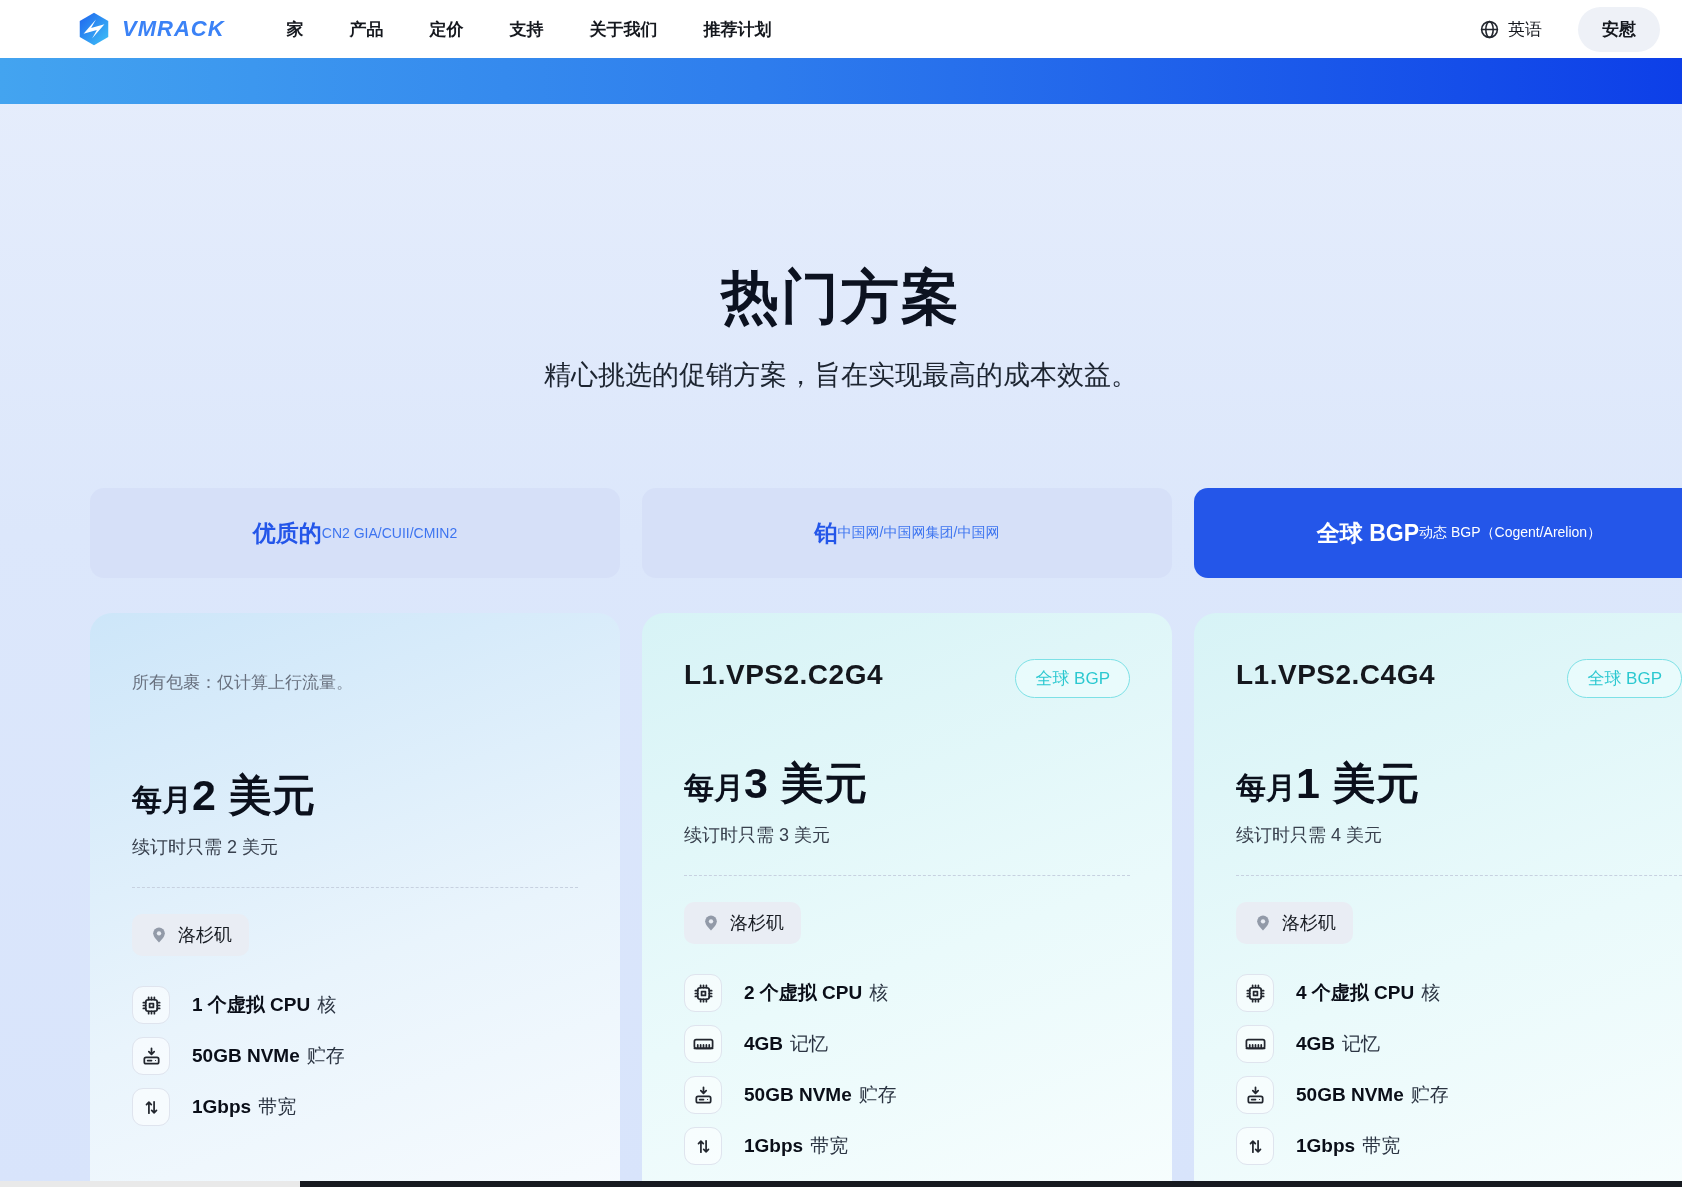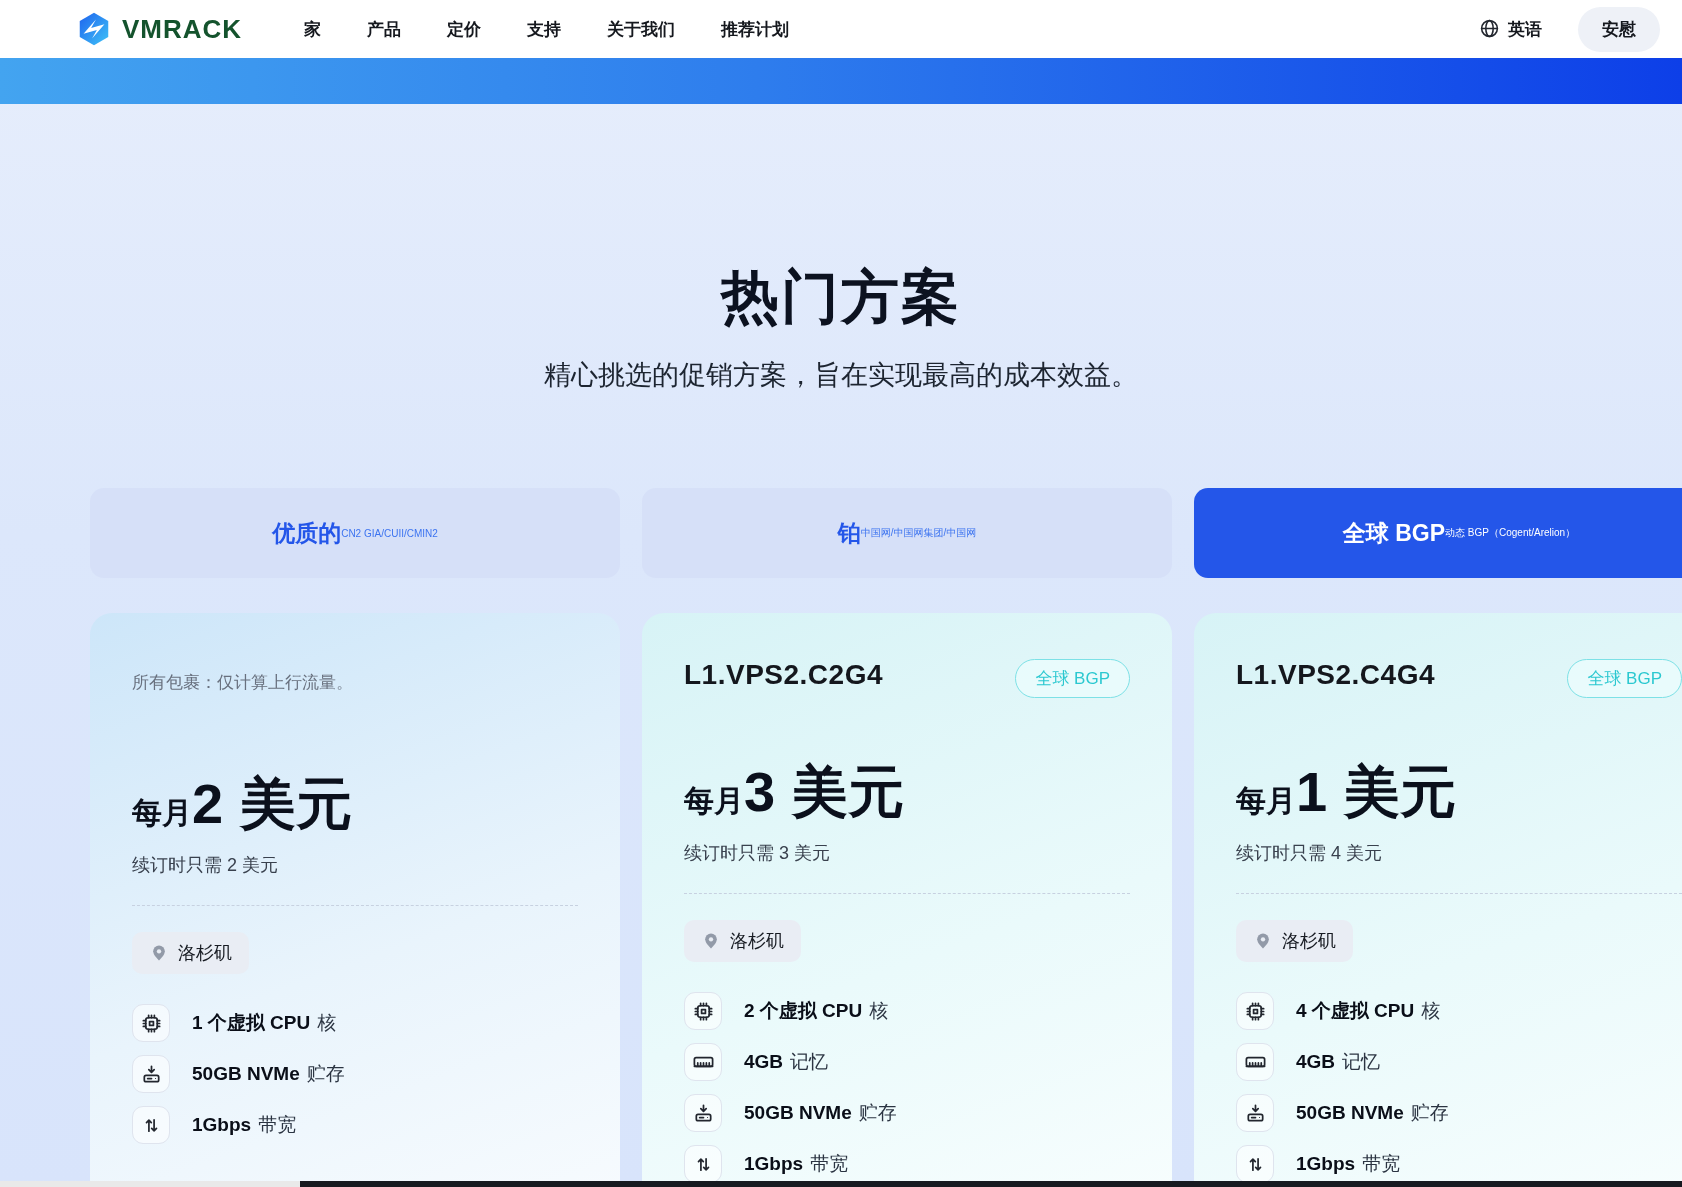--- a/index.html
+++ b/index.html
@@ -5,60 +5,60 @@
   * { margin:0; padding:0; box-sizing:border-box; }
   html,body { width:1682px; height:1187px; overflow:hidden;
     font-family:"Liberation Sans","DejaVu Sans",sans-serif;
     background:linear-gradient(180deg,#e7eefc 0%,#dce7fb 45%,#d8e4fb 100%); }
 
   
   .navbar { height:58px; background:#ffffff; display:flex; align-items:center;
     justify-content:space-between; padding:0 22px 0 75px; position:relative; z-index:5; }
   .nav-left { display:flex; align-items:center; }
   .brand { display:flex; align-items:center; gap:9px; cursor:pointer; }
-  .brand-name { font-size:26px; font-weight:900; letter-spacing:1px; color:#14532d; }
+  .brand-name { font-size:22px; font-weight:900; letter-spacing:1px; color:#3b82f6; font-style:italic; }
   .menu { display:flex; list-style:none; margin-left:62px; gap:46px; }
   .menu li { font-size:17px; font-weight:600; color:#15181e; cursor:pointer; white-space:nowrap; }
   .nav-right { display:flex; align-items:center; gap:36px; }
-  .lang { display:flex; align-items:flex-start; gap:8px; font-size:17px; font-weight:700; color:#15181e; cursor:pointer; }
+  .lang { display:flex; align-items:center; gap:8px; font-size:17px; font-weight:400; color:#15181e; cursor:pointer; }
   .account-pill { border:none; background:#eef1f7; border-radius:999px; padding:11px 24px;
     font-size:17px; font-weight:600; color:#15181e; cursor:pointer; font-family:inherit; }
 
   
   .blue-band { height:46px; background:linear-gradient(90deg,#43a4f0 0%,#2e7ded 45%,#0d3fe8 100%); }
 
   
   .hero { text-align:center; }
   .hero h1 { margin-top:155px; font-size:58px; font-weight:900; color:#0c1220; letter-spacing:2px; }
   .hero p { margin-top:20px; font-size:27px; font-weight:500; color:#1d2531; }
 
   
   .tabs-row, .cards-row { display:flex; gap:22px; padding-left:90px; width:1724px; }
   .tabs-row { margin-top:95px; }
   .tab { width:530px; flex:none; height:90px; border-radius:14px; background:#d6e0f8;
     display:flex; flex-direction:row; align-items:center; justify-content:center; cursor:pointer; }
   .tab-title { font-size:23px; font-weight:800; color:#2456e9; }
-  .tab-sub { margin-top:0; font-size:10px; font-weight:500; color:#3d74f0; }
+  .tab-sub { margin-top:0; font-size:14px; font-weight:500; color:#3d74f0; }
   .tab.active { background:#2456e9; }
   .tab.active .tab-title, .tab.active .tab-sub { color:#ffffff; }
 
   
   .cards-row { margin-top:35px; }
   .card { width:530px; flex:none; height:740px; border-radius:22px; padding:46px 42px 0 42px; }
   .card.theme-blue { background:linear-gradient(160deg,#cde6f9 0%,#e9f4fc 48%,#fdfeff 100%); }
   .card.theme-teal { background:linear-gradient(160deg,#d7f3f6 0%,#eafafb 48%,#fdffff 100%); }
   .card-head { height:96px; }
   .card-head-row { display:flex; align-items:flex-start; justify-content:space-between; }
   .plan-name { font-size:28px; font-weight:800; color:#14171d; letter-spacing:.5px; }
   .plan-note { margin-top:12px; font-size:17px; color:#68707e; }
   .badge { font-size:17px; color:#2bc8d0; border:1.5px solid #7de1e6; background:rgba(234,252,253,.85);
     border-radius:999px; padding:7px 19px; white-space:nowrap; }
   .price { color:#0b101c; }
   .price .prefix { font-size:30px; font-weight:800; }
-  .price .value { font-size:56px; font-weight:800; letter-spacing:.5px; }
+  .price .value { font-size:43px; font-weight:800; letter-spacing:.5px; }
   .renewal { margin-top:10px; font-size:18px; color:#39414e; }
   .divider { border:none; border-top:1.5px dashed #c7d1e0; margin:28px 0 26px 0; }
   .chip { display:inline-flex; align-items:center; gap:9px; background:#e9edf4;
     border-radius:10px; padding:9px 17px; font-size:18px; color:#171b22; }
   .features { list-style:none; margin-top:30px; }
   .features li { display:flex; align-items:center; gap:22px; margin-bottom:13px; }
   .icon-box { width:38px; height:38px; flex:none; border:1.5px solid #dfe4ee; border-radius:11px;
     background:rgba(255,255,255,.55); display:flex; align-items:center; justify-content:center; }
   .f-text { font-size:19px; color:#2b3442; }
   .f-text b { font-weight:800; color:#0a0e18; margin-right:7px;text-align:center; }

